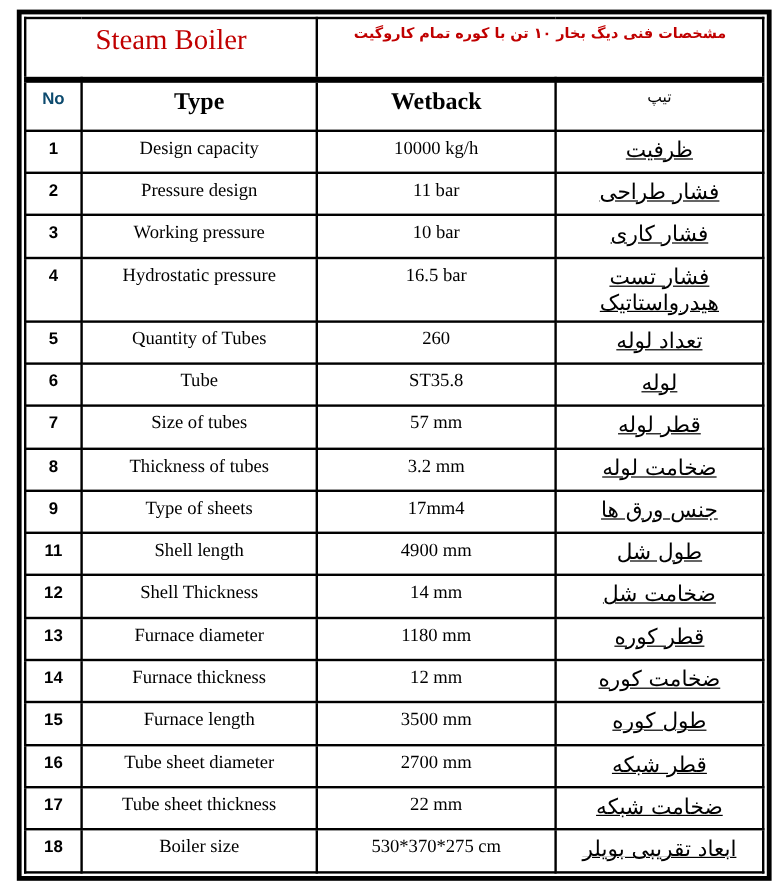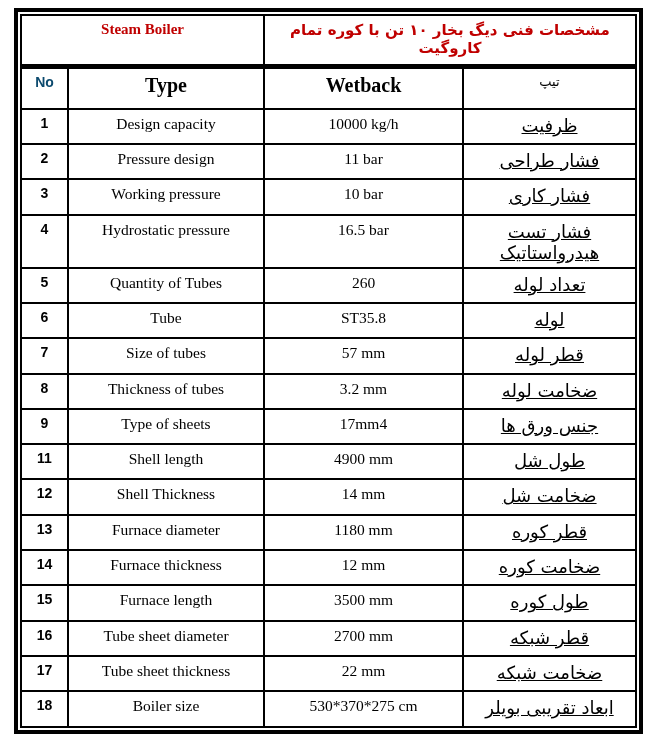--- a/index.html
+++ b/index.html
@@ -36,29 +36,29 @@
     text-align: center;
     padding: 5px 2px 2px 2px;
     background: #ffffff;
     overflow: hidden;
   }
   
   tr.title-row { height: 50px; }
   tr.title-row td { border-bottom: 5px solid #000000; }
   .title-en {
     font-family: "Liberation Serif", serif;
-    font-weight: bold;
-    font-size: 15px;
+    font-weight: normal;
+    font-size: 24px;
     color: #c00000;
     padding-top: 7px;
   }
   .title-fa {
     font-family: "DejaVu Sans", sans-serif;
     font-weight: bold;
-    font-size: 15px;
+    font-size: 12px;
     color: #c00000;
     direction: rtl;
     padding-top: 8px;
   }
   
   tr.head-row { height: 40px; }
   .h-no {
     font-family: "Liberation Sans", sans-serif;
     font-weight: bold;
     font-size: 14px;

